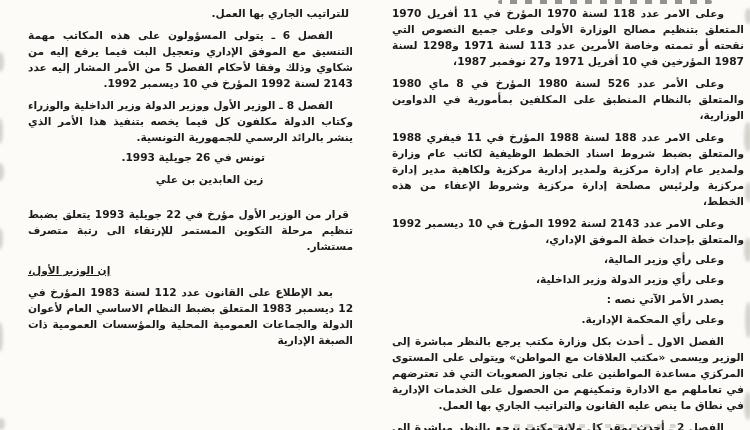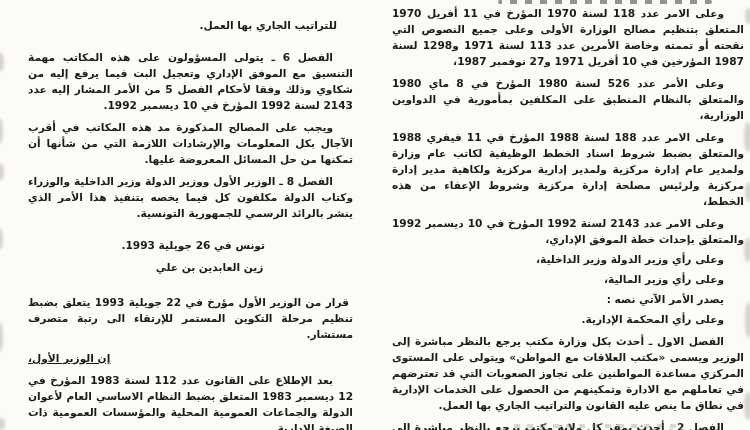--- a/index.html
+++ b/index.html
@@ -11,23 +11,23 @@
   .page{position:absolute;inset:0;color:#1b1b1b;}
   .col{
     position:absolute;direction:rtl;
     font-size:10.6px;line-height:16px;font-weight:bold;
     text-align:justify;color:#1b1b1b;
     -webkit-font-smoothing:antialiased;
   }
   .col-left{left:28px;width:325px;top:1px;}
   .col-right{left:392px;width:352px;top:5px;}
   .para{margin:6px 0 0;text-indent:20px;}
-  .cont{margin:16px;text-align:right;text-indent:0;}
+  .cont{margin:4px;text-align:right;text-indent:0;}
   .short{margin:4px 0 0;text-indent:20px;text-align:right;}
-  .date-line{margin:16px 0 0;text-indent:0;text-align:right;padding-left:0;padding-right:88px;}
+  .date-line{margin:4px 0 0;text-indent:0;text-align:right;padding-left:0;padding-right:88px;}
   .signature{margin:6px 0 8px;text-indent:0;text-align:center;padding-left:38px;white-space:nowrap;}
   .heading{margin:19px 0 0;text-indent:4px;}
   .opening{margin:8px 0 0;text-indent:20px;text-align:left;text-decoration:underline;}
   
   .frag{
     position:absolute;border-radius:2px;
     background:repeating-linear-gradient(to left,#3f3d3a 0 7px,transparent 7px 15px);
   }
   .frag-top{left:498px;top:0;width:214px;height:4px;opacity:.55;}
   .frag-bottom{left:508px;top:424px;width:168px;height:4px;opacity:.32;background:repeating-linear-gradient(to left,#8b8781 0 6px,transparent 6px 13px);}
@@ -35,37 +35,36 @@
   .sm{position:absolute;background:#b7b3ab;border-radius:50%;filter:blur(1.6px);opacity:.55;}
 </style>
 </head>
 <body>
 
 <div class="page">
 
   <div class="col col-left">
     <p class="cont">للتراتيب الجاري بها العمل.</p>
     <p class="para">الفصل 6 ـ يتولى المسؤولون على هذه المكاتب مهمة التنسيق مع الموفق الإداري وتعجيل البت فيما يرفع إليه من شكاوي وذلك وفقا لأحكام الفصل 5 من الأمر المشار إليه عدد 2143 لسنة 1992 المؤرخ في 10 ديسمبر 1992.</p>
-    <p class="para">ويجب على المصالح المذكورة مد هذه المكاتب في أقرب الآجال بكل المعلومات والإرشادات اللازمة التي من شأنها أن تمكنها من حل المسائل المعروضة عليها.</p>
     <p class="para">الفصل 8 ـ الوزير الأول ووزير الدولة وزير الداخلية والوزراء وكتاب الدولة مكلفون كل فيما يخصه بتنفيذ هذا الأمر الذي ينشر بالرائد الرسمي للجمهورية التونسية.</p>
     <p class="date-line">تونس في 26 جويلية 1993.</p>
     <p class="signature">زين العابدين بن علي</p>
     <p class="para heading">قرار من الوزير الأول مؤرخ في 22 جويلية 1993 يتعلق بضبط تنظيم مرحلة التكوين المستمر للإرتقاء الى رتبة متصرف مستشار.</p>
     <p class="opening">إن الوزير الأول،</p>
     <p class="para">بعد الإطلاع على القانون عدد 112 لسنة 1983 المؤرخ في 12 ديسمبر 1983 المتعلق بضبط النظام الاساسي العام لأعوان الدولة والجماعات العمومية المحلية والمؤسسات العمومية ذات الصبغة الإدارية</p>
 
   </div>
 
   <div class="col col-right">
     <p class="para" style="margin-top:0;">وعلى الامر عدد 118 لسنة 1970 المؤرخ في 11 أفريل 1970 المتعلق بتنظيم مصالح الوزارة الأولى وعلى جميع النصوص التي نقحته أو تممته وخاصة الأمرين عدد 113 لسنة 1971 و1298 لسنة 1987 المؤرخين في 10 أفريل 1971 و27 نوفمبر 1987،</p>
     <p class="para">وعلى الأمر عدد 526 لسنة 1980 المؤرخ في 8 ماي 1980 والمتعلق بالنظام المنطبق على المكلفين بمأمورية في الدواوين الوزارية،</p>
     <p class="para">وعلى الامر عدد 188 لسنة 1988 المؤرخ في 11 فيفري 1988 والمتعلق بضبط شروط اسناد الخطط الوظيفية لكاتب عام وزارة ولمدير عام إدارة مركزية ولمدير إدارية مركزية ولكاهية مدير إدارة مركزية ولرئيس مصلحة إدارة مركزية وشروط الإعفاء من هذه الخطط،</p>
     <p class="para">وعلى الامر عدد 2143 لسنة 1992 المؤرخ في 10 ديسمبر 1992 والمتعلق بإحداث خطة الموفق الإداري،</p>
+    <p class="short">وعلى رأي وزير المالية،</p>
     <p class="short">وعلى رأي وزير الدولة وزير الداخلية،</p>
-    <p class="short">وعلى رأي وزير المالية،</p>
     <p class="short">يصدر الأمر الآتي نصه :</p>
     <p class="short">وعلى رأي المحكمة الإدارية.</p>
     <p class="para">الفصل الاول ـ أحدث بكل وزارة مكتب يرجع بالنظر مباشرة إلى الوزير ويسمى «مكتب العلاقات مع المواطن» ويتولى على المستوى المركزي مساعدة المواطنين على تجاوز الصعوبات التي قد تعترضهم في تعاملهم مع الادارة وتمكينهم من الحصول على الخدمات الإدارية في نطاق ما ينص عليه القانون والتراتيب الجاري بها العمل.</p>
     <p class="para">الفصل 2 ـ أحدث بمقر كل ولاية مكتب يرجع بالنظر مباشرة إلى الوالي ويسمى «مكتب العلاقات مع المواطن» ويتولى على المستوى الجهوي مساعدة المواطنين على تجاوز الصعوبات التي قد تعترضهم في تعاملهم مع مختلف المصالح الجهوية.</p>
   </div>
 
   <div class="frag frag-top"></div>
   <div class="frag frag-bottom"></div>
 
   <div class="sm" style="left:-3px;top:52px;width:7px;height:20px;"></div>

